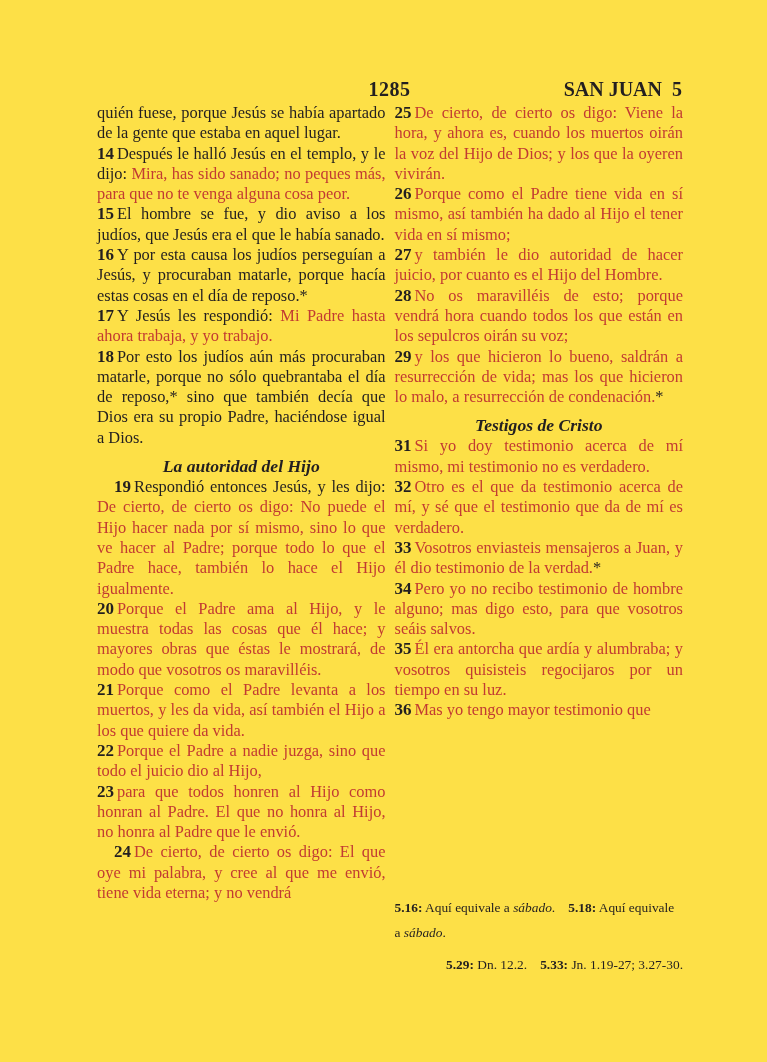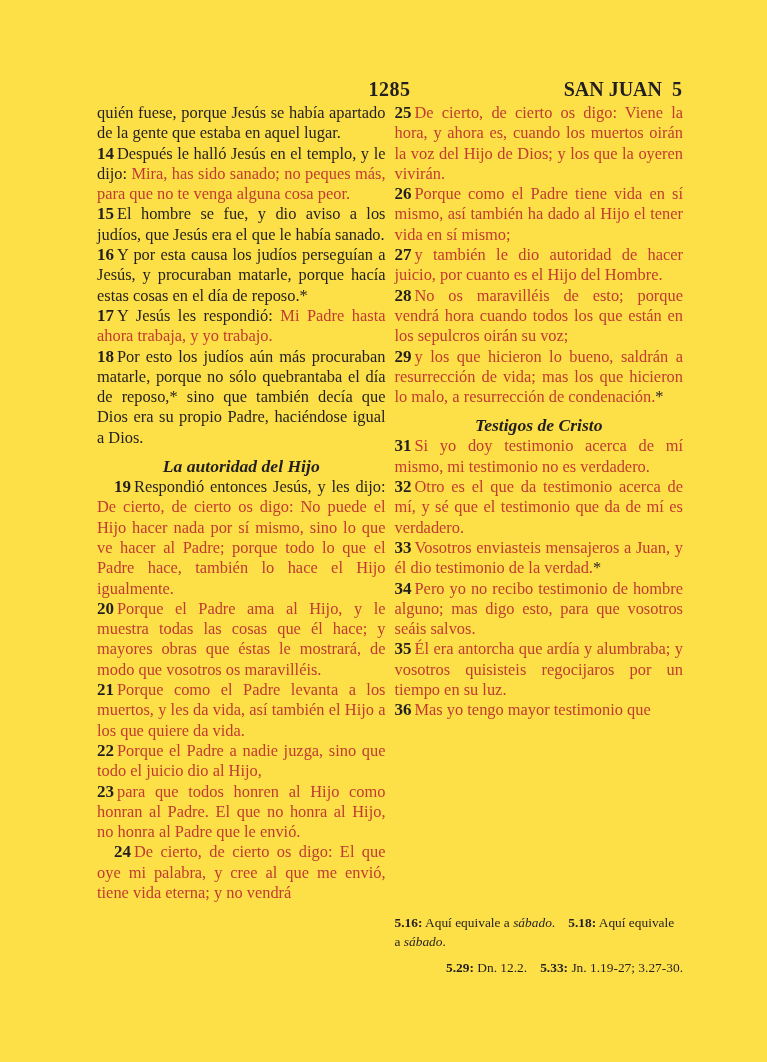--- a/index.html
+++ b/index.html
@@ -17,21 +17,21 @@
   .col.right{display:flex;flex-direction:column;height:874px;}
   .verses p.verse{margin:0;padding:0;}
   .verses p.verse.indent{text-indent:17px;}
   .vnum{font-weight:bold;font-size:17px;padding-right:3px;}
   .seg.red{color:var(--red,#c23b32);}
   .seg.blk{color:#231f20;margin-top:44px;}
   .section-heading{
     font-weight:bold;font-style:italic;text-align:center;
     font-size:17.6px;line-height:20px;margin:8px 0 1px 0;color:#231f20;
   }
-  .footnotes{margin-top:auto;font-size:13.4px;line-height:19px;text-align:left;color:#231f20;}
+  .footnotes{margin-top:auto;font-size:13.4px;line-height:25px;text-align:left;color:#231f20;}
   .fn-group{margin:0;}
   .fn-group + .fn-group{margin-top:7px;text-align:right;}
   .fn-ref{font-weight:bold;}
   .fn-item + .fn-item{margin-left:13px;}
   .fn-i{font-style:italic;}
 </style>
 </head>
 <body>
 
 <div id="page" style="--red: #c23b32;">

